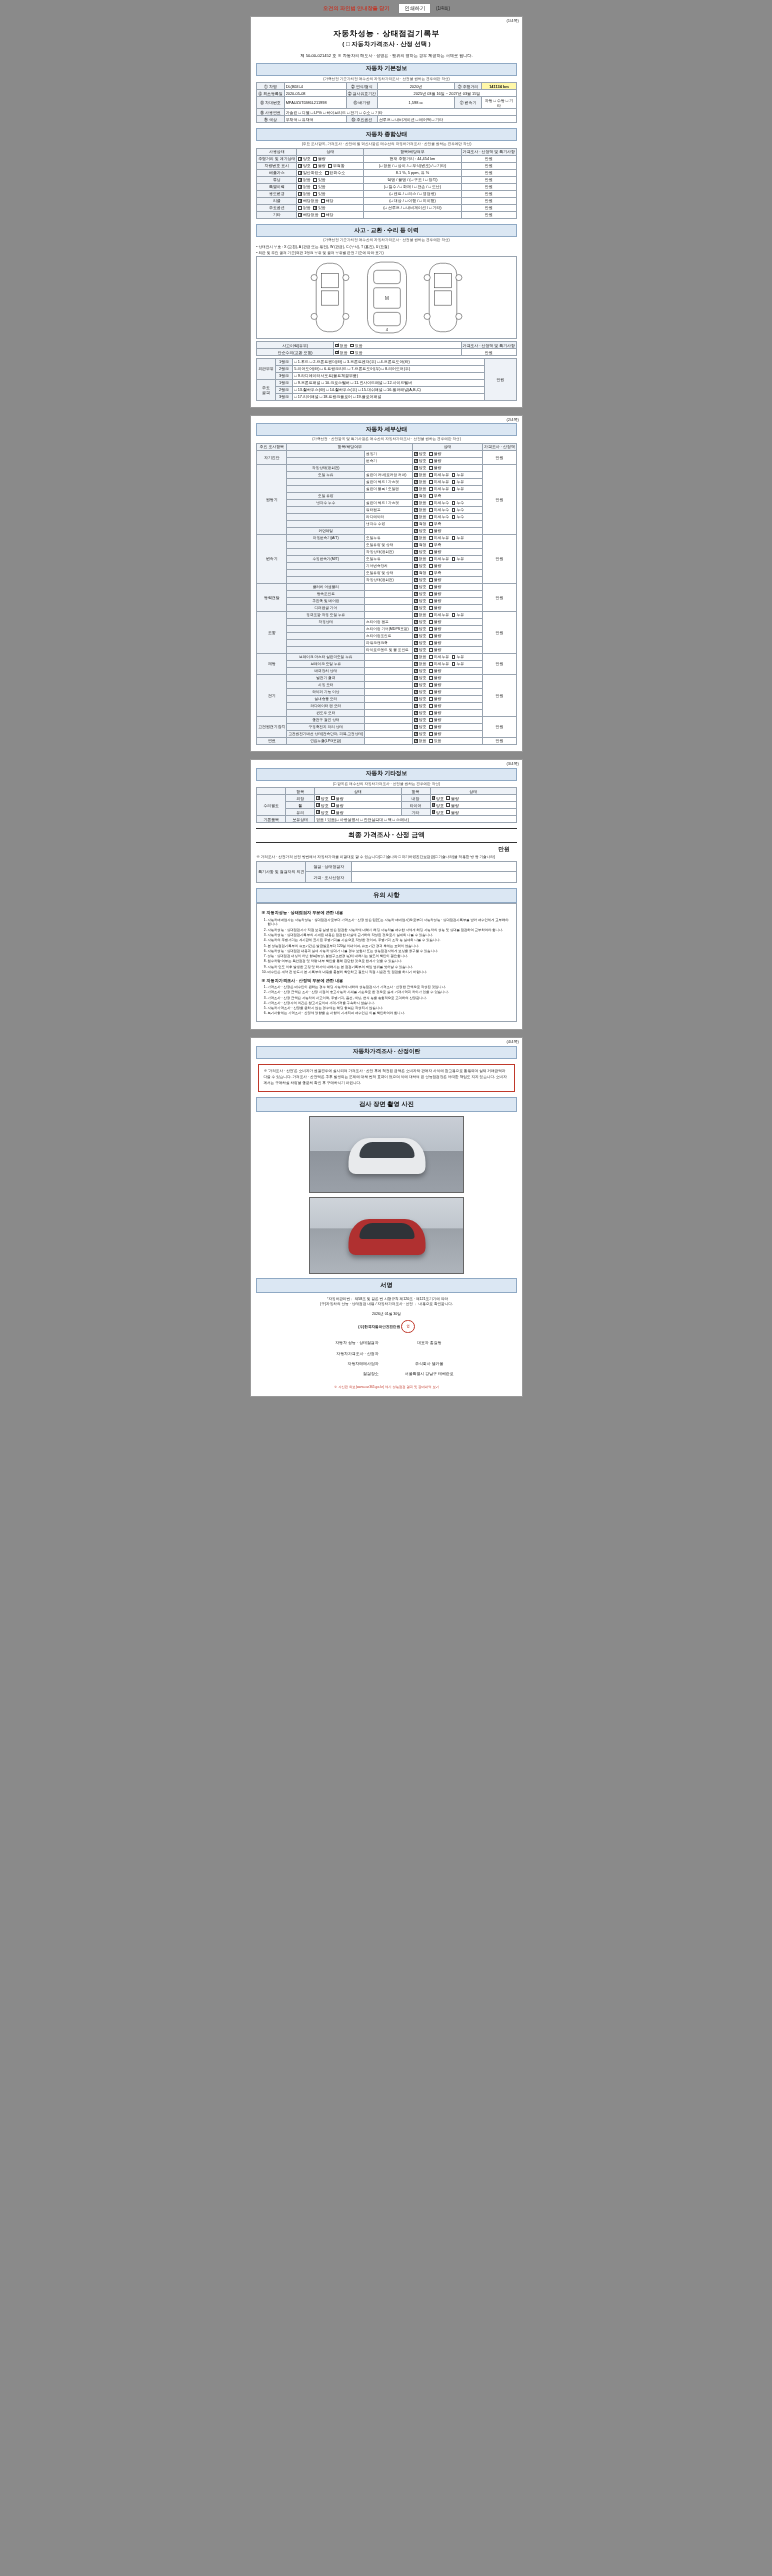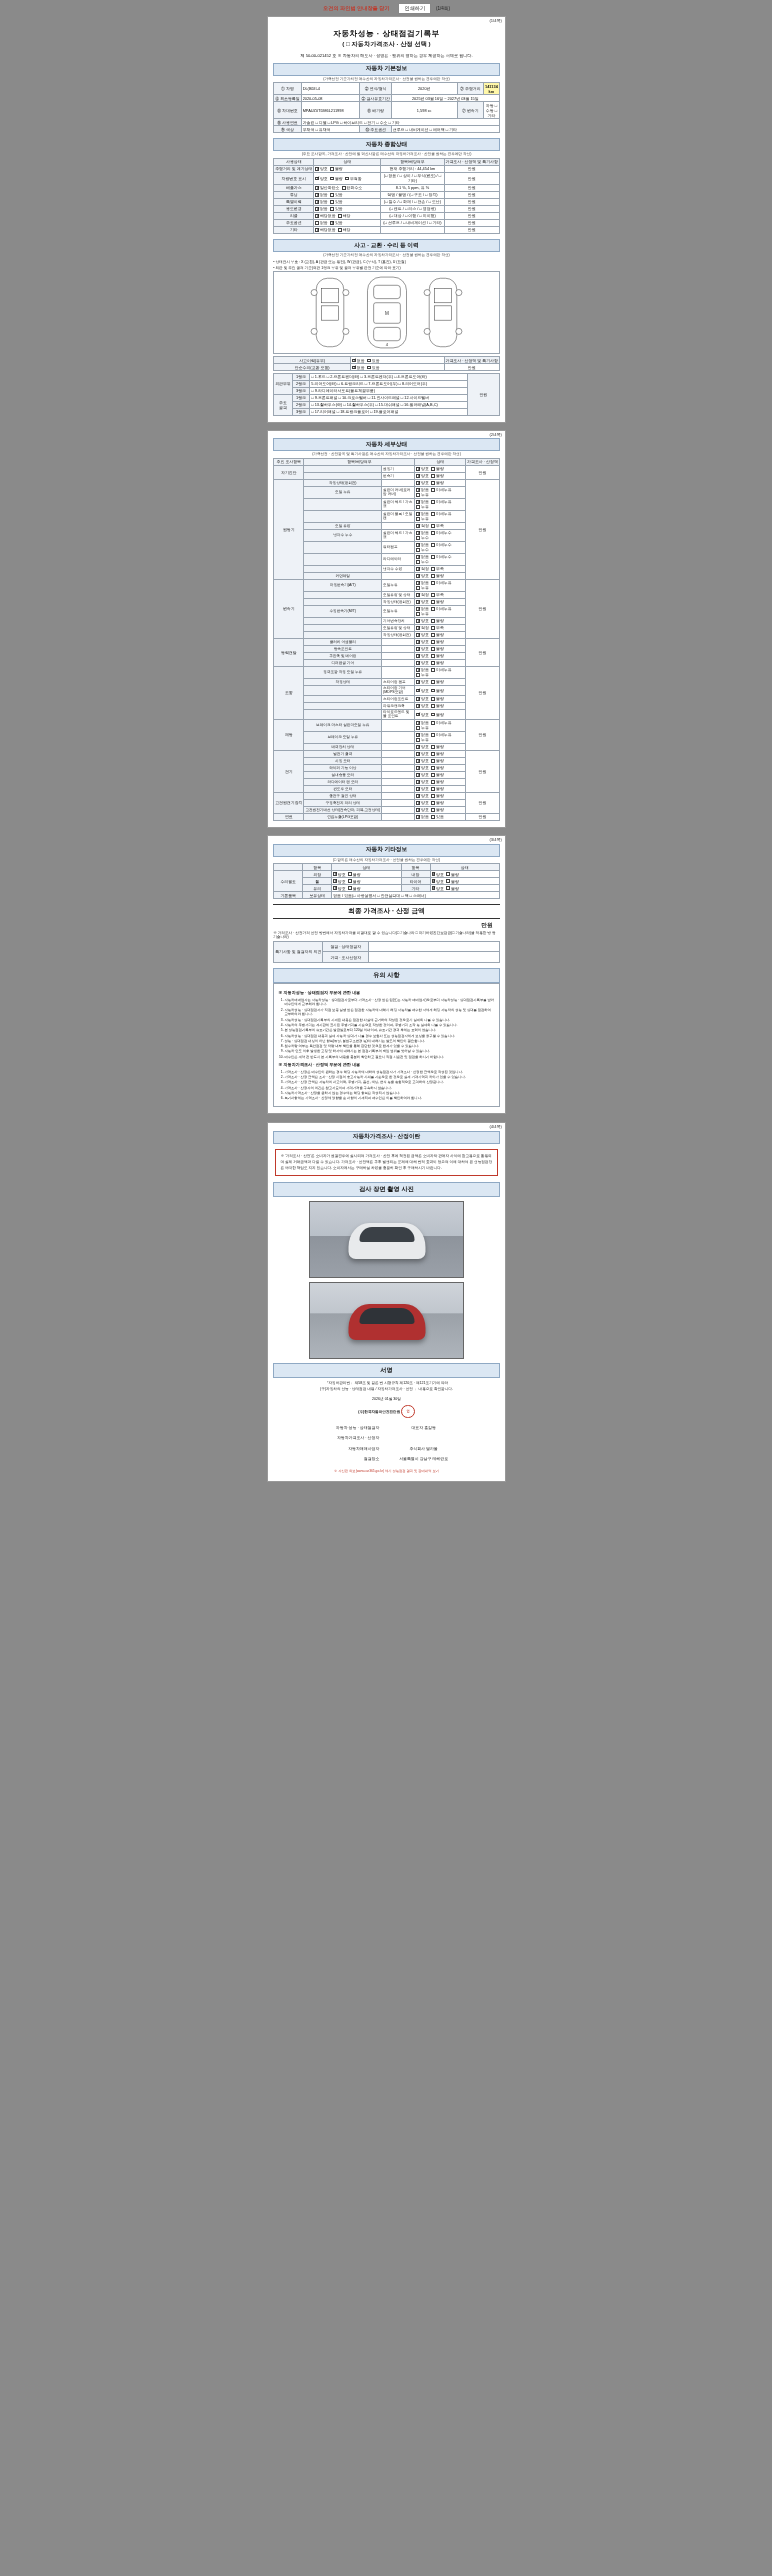--- a/index.html
+++ b/index.html
@@ -24,21 +24,21 @@
     background: #fff;
     border: 0.5px solid #888;
     color: #111;
     font-weight: normal;
     padding: 1px 5.2px;
     margin-left: 7.2px;
     font-size: 5.2px;
   }
   .topbar .pageno { font-size: 4.6px; color: #222; font-weight: normal; margin-left: 3.1px;}
   .sheet {
-    width: 239px;
+    width: 273px;
     margin: 0 auto 7.2px;
     background: #fff;
     border: 0.5px solid #999;
     padding: 4.1px 5.2px 6.2px;
     position: relative;
   }
   .pg-mark {
     position: absolute;
     right: 3.1px;
     top: 1px;

